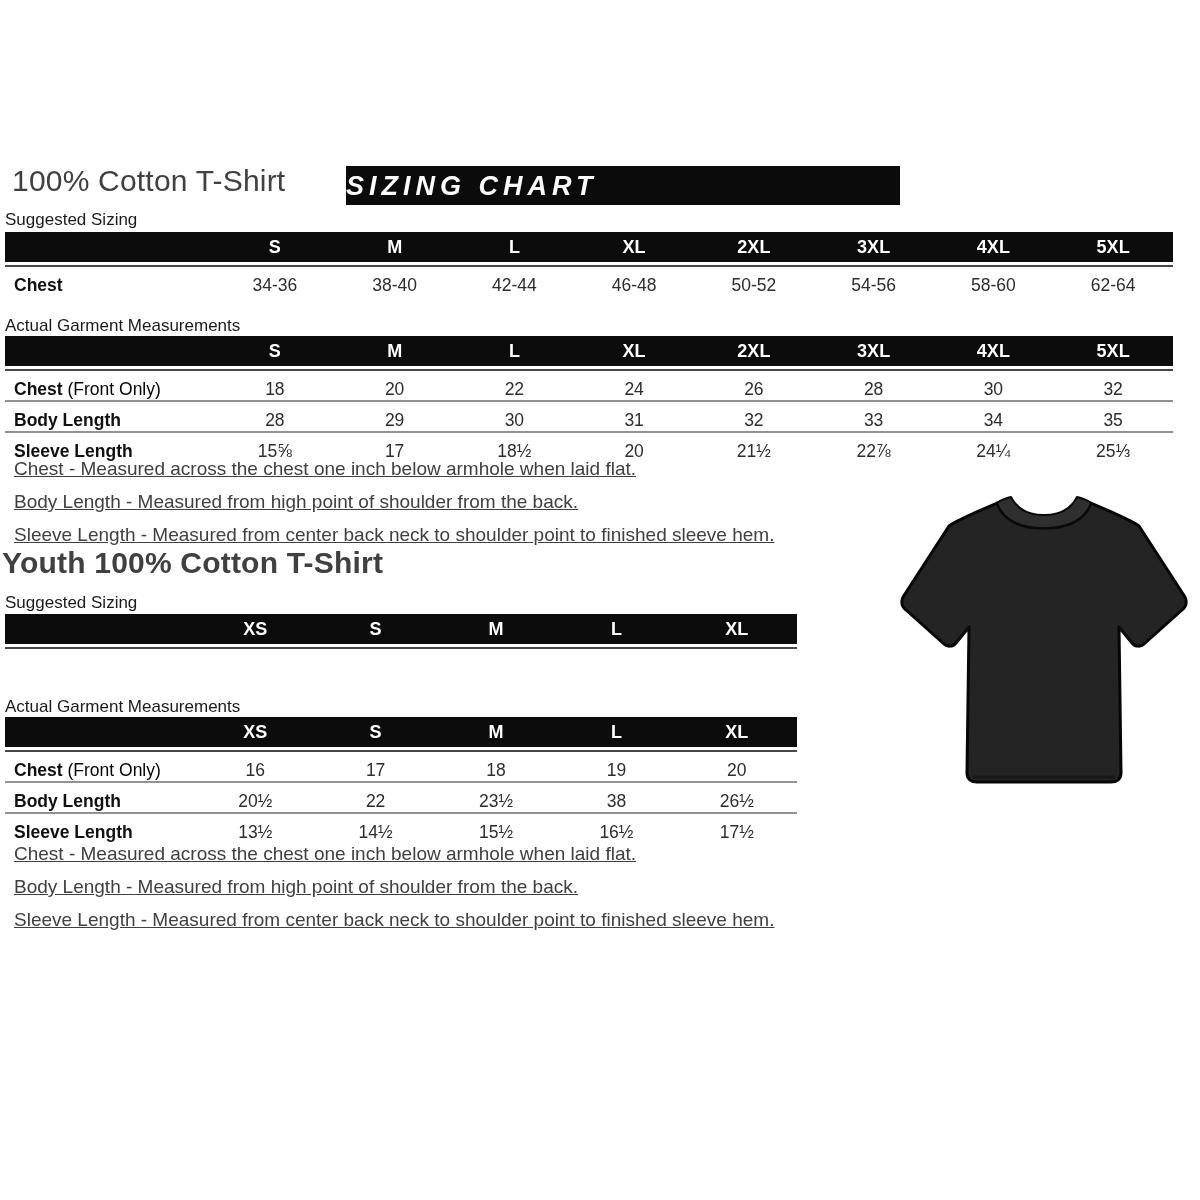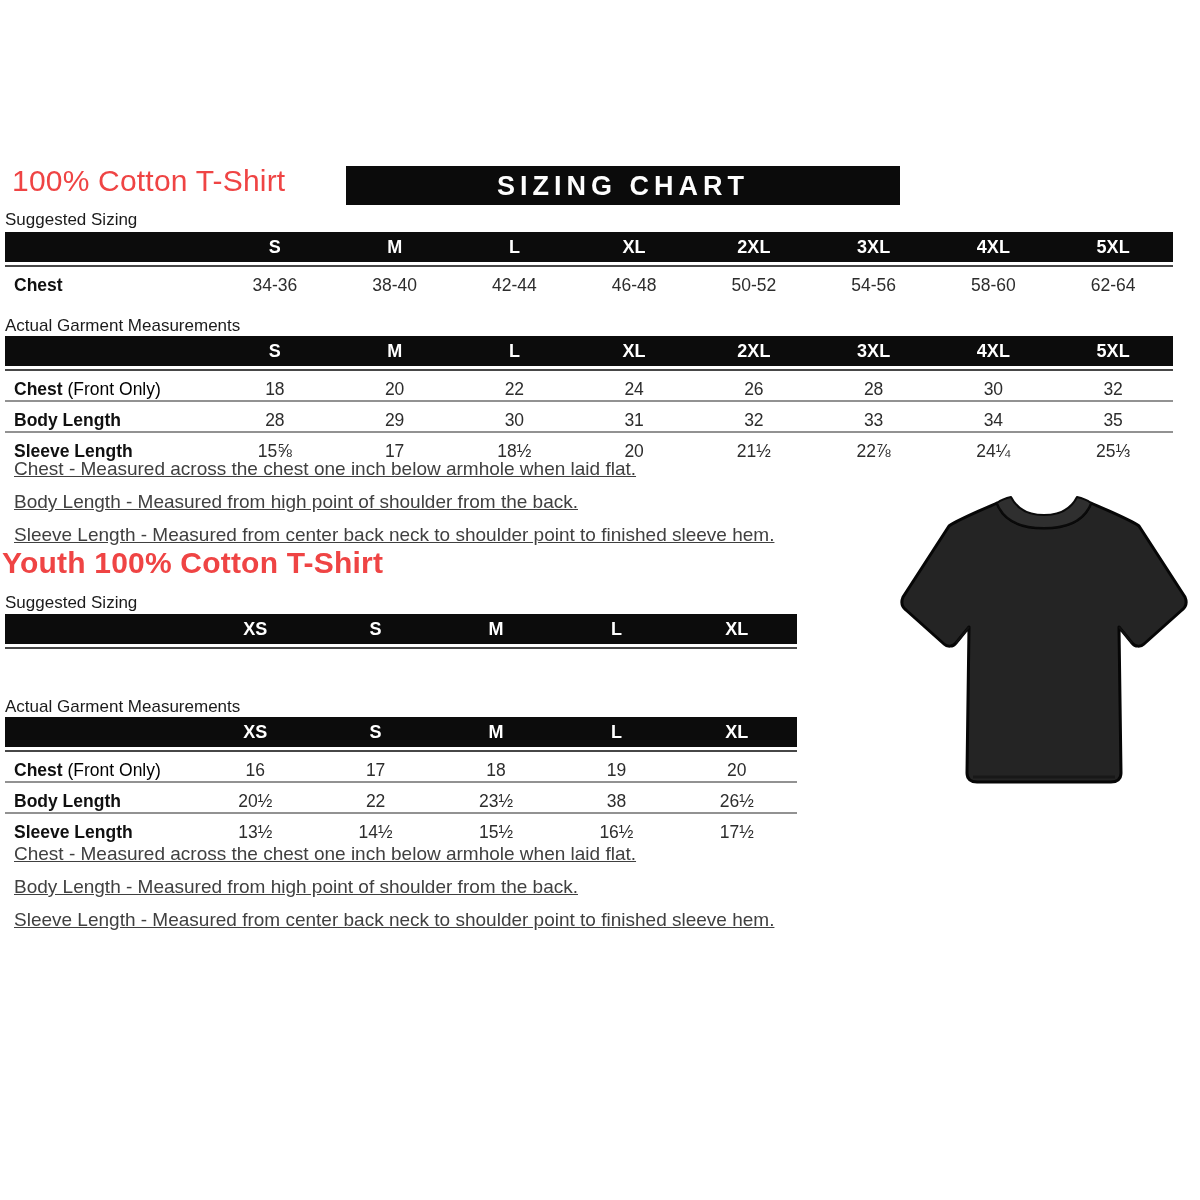--- a/index.html
+++ b/index.html
@@ -2,26 +2,26 @@
 <html><head>
 <meta charset="utf-8">
 <style>
   html,body{margin:0;padding:0;background:#fff;}
   .sheet{
     position:relative;width:1200px;height:1200px;background:#ffffff;
     font-family:"Liberation Sans", sans-serif;color:#1c1c1c;overflow:hidden;
   }
   .page-title{
     position:absolute;left:12px;top:164px;font-size:30px;font-weight:500;
-    color:#ef4444;letter-spacing:0.2px;white-space:nowrap;
+    color:#404040;letter-spacing:0.2px;white-space:nowrap;
   }
   .banner{
     position:absolute;left:346px;top:166px;width:554px;height:39px;
     background:#0b0b0b;color:#fdfdfd;font-weight:bold;font-size:27px;
-    letter-spacing:5px;text-align:center;line-height:40px;white-space:nowrap;
+    letter-spacing:5px;line-height:40px;white-space:nowrap;font-style:italic;
   }
   .section-label{
     position:absolute;font-size:17px;color:#1b1b1b;white-space:nowrap;
   }
   .sz-table{position:absolute;}
   .t-head{display:flex;align-items:center;background:#0c0c0c;height:30px;}
   .t-head .t-col{flex:1;text-align:center;color:#ffffff;font-weight:bold;font-size:18px;}
   .t-head .t-label{height:100%;}
   .t-underline{height:2px;background:#474747;margin-top:3px;}
   .t-row{display:flex;align-items:flex-end;height:29px;font-size:17.5px;color:#2d2d2d;}

